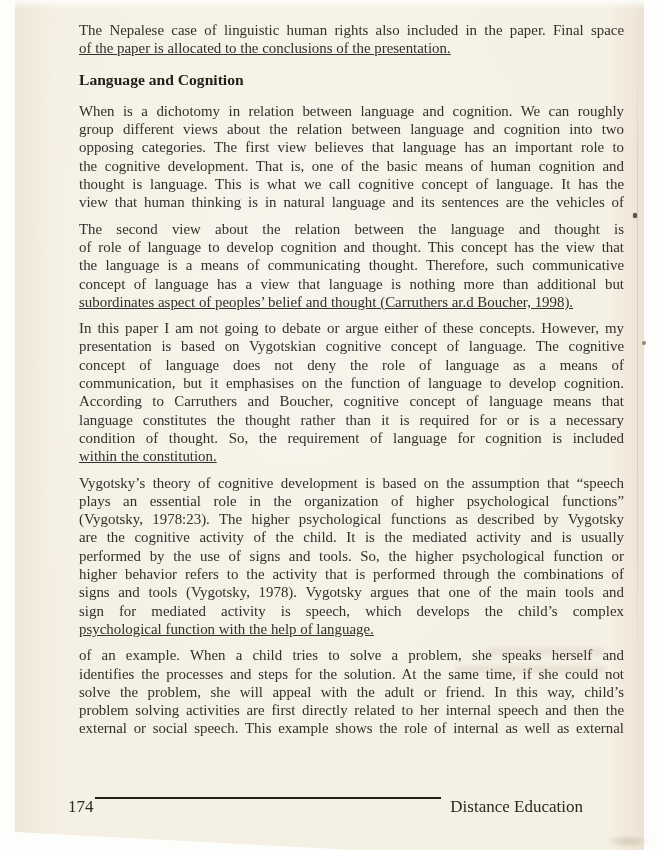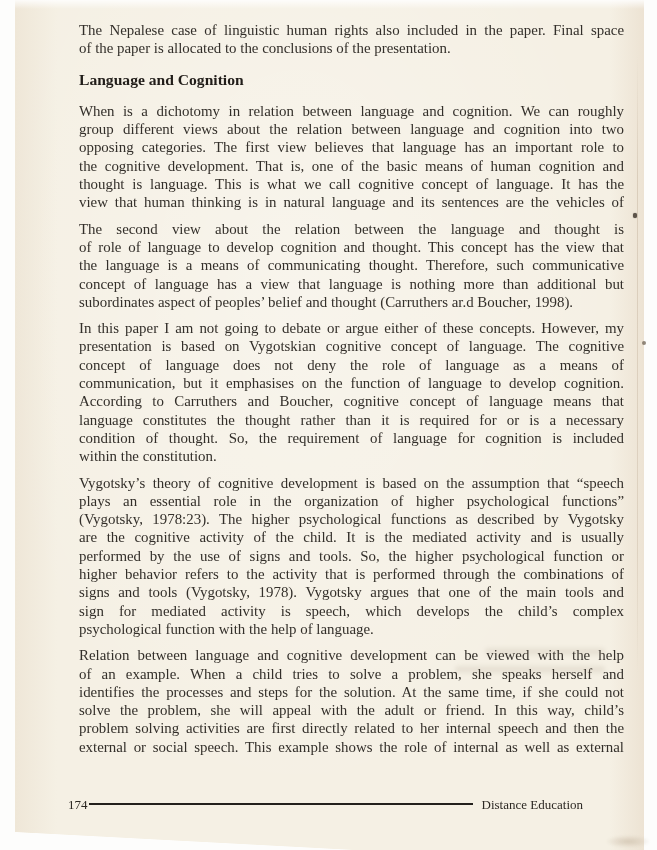--- a/index.html
+++ b/index.html
@@ -15,27 +15,27 @@
       linear-gradient(to right, rgba(231,219,200,0.45) 0px, rgba(231,219,200,0) 42px),
       linear-gradient(to left, rgba(224,207,186,0.40) 0px, rgba(224,207,186,0) 34px),
       radial-gradient(ellipse at 45% 35%, rgba(255,255,255,0.30), rgba(255,255,255,0) 65%),
       #f5f0e4;
   }
   .content {
     position:absolute; left:64px; top:21px; width:545px;
     font-size:14.9px; line-height:18.3px; color:#332f2a;
   }
   .line { text-align:justify; text-align-last:justify; height:18.3px; overflow:hidden; }
-  .line.lastline { text-align-last:left; }
+  .line.lastline { text-align-last:left;text-decoration:underline; }
   .paragraph { margin:0 0 8px 0; }
   .heading { font-weight:bold; font-size:15.6px; color:#211d19; margin:13px 0 13px 0; }
   .footer {
     position:absolute; left:53px; top:797px; width:515px;
-    display:flex; align-items:center;
-    font-size:13px; color:#2c2823;
+    display:flex; align-items:flex-start;
+    font-size:17px; color:#2c2823;
   }
   .footer .rule { flex:1; border-bottom:2px solid #23201c; margin:0 9px 3px 1px; }
   .page-number, .footer-right { white-space:nowrap; }
   
   .crease { position:absolute; left:622px; top:55px; width:1px; height:620px;
     background:linear-gradient(to bottom, rgba(185,165,142,0), rgba(185,165,142,0.38) 20%, rgba(185,165,142,0.30) 80%, rgba(185,165,142,0)); }
   .speck-a { position:absolute; left:618px; top:213px; width:4px; height:5px;
     background:#5d544a; border-radius:2px; box-shadow:0 0 1px #5d544a; }
   .speck-b { position:absolute; left:627px; top:341px; width:4px; height:4px;
     background:#756a5d; border-radius:50%; opacity:0.8; }
@@ -87,21 +87,20 @@
         <div class="line">plays an essential role in the organization of higher psychological functions”</div>
         <div class="line">(Vygotsky, 1978:23). The higher psychological functions as described by Vygotsky</div>
         <div class="line">are the cognitive activity of the child. It is the mediated activity and is usually</div>
         <div class="line">performed by the use of signs and tools. So, the higher psychological function or</div>
         <div class="line">higher behavior refers to the activity that is performed through the combinations of</div>
         <div class="line">signs and tools (Vygotsky, 1978). Vygotsky argues that one of the main tools and</div>
         <div class="line">sign for mediated activity is speech, which develops the child’s complex</div>
         <div class="line lastline">psychological function with the help of language.</div>
       </div>
       <div class="paragraph">
-        <div class="line">Relation between language and cognitive development can be viewed with the help</div>
         <div class="line">of an example. When a child tries to solve a problem, she speaks herself and</div>
         <div class="line">identifies the processes and steps for the solution. At the same time, if she could not</div>
         <div class="line">solve the problem, she will appeal with the adult or friend. In this way, child’s</div>
         <div class="line">problem solving activities are first directly related to her internal speech and then the</div>
         <div class="line">external or social speech. This example shows the role of internal as well as external</div>
       </div>
     </div>
 
   <div class="footer">
     <span class="page-number">174</span>

